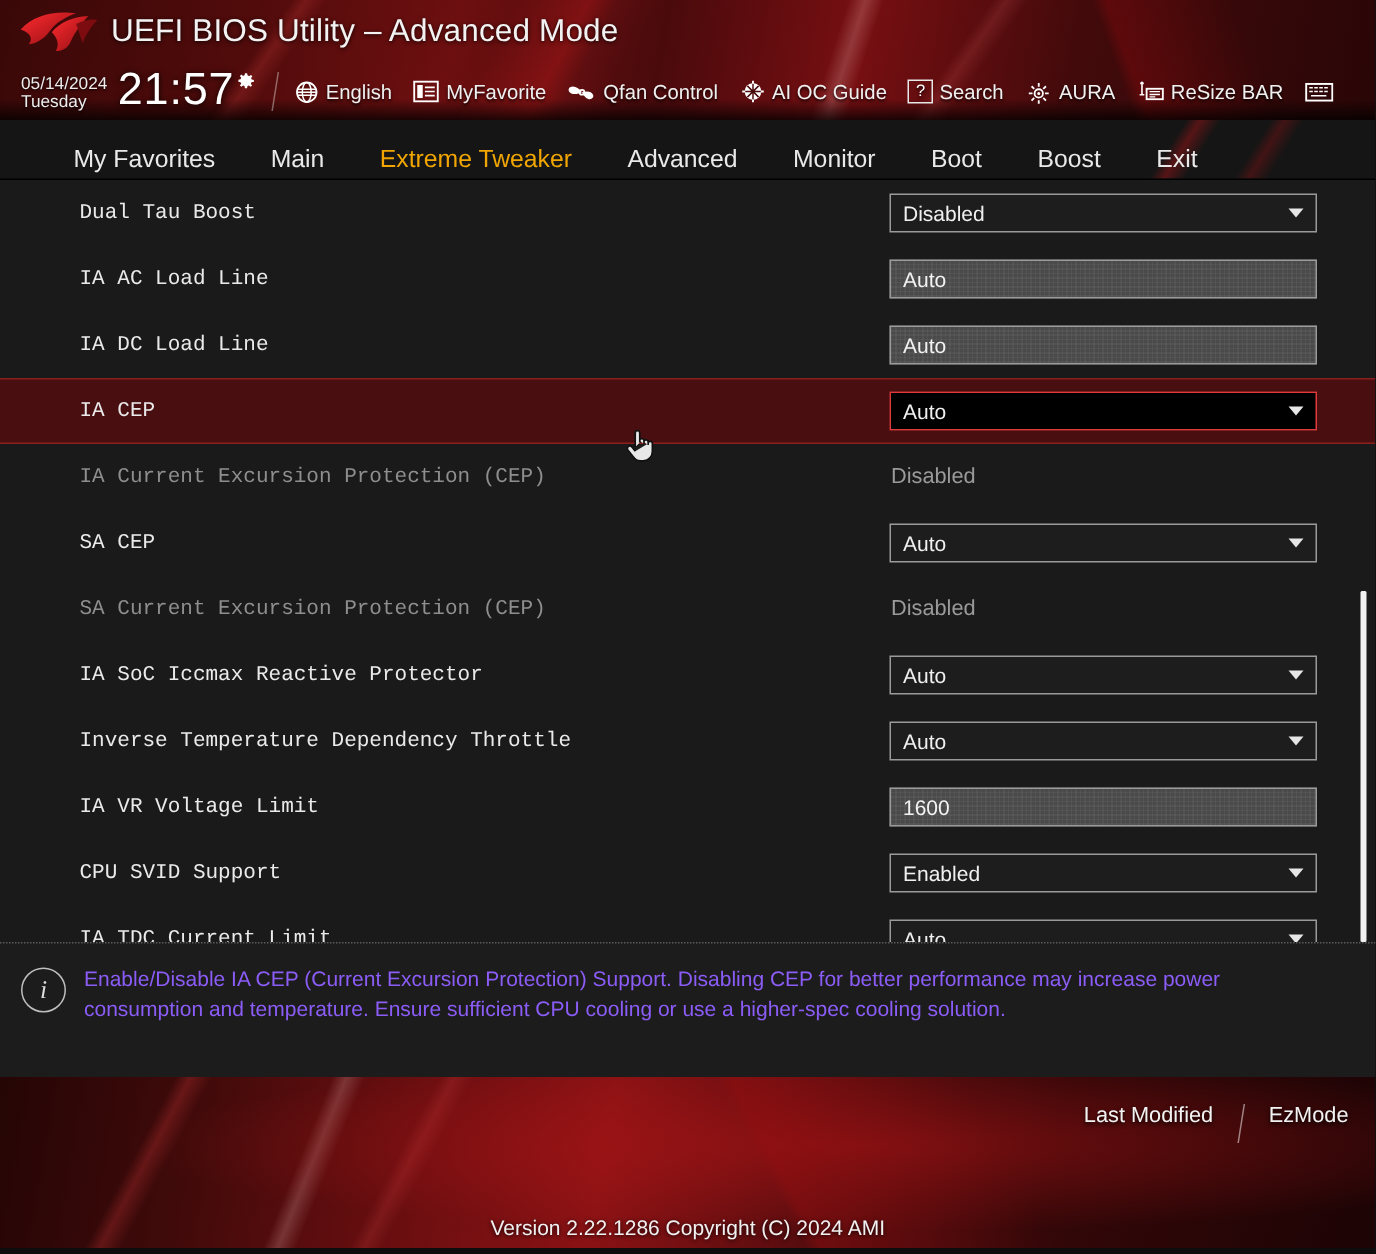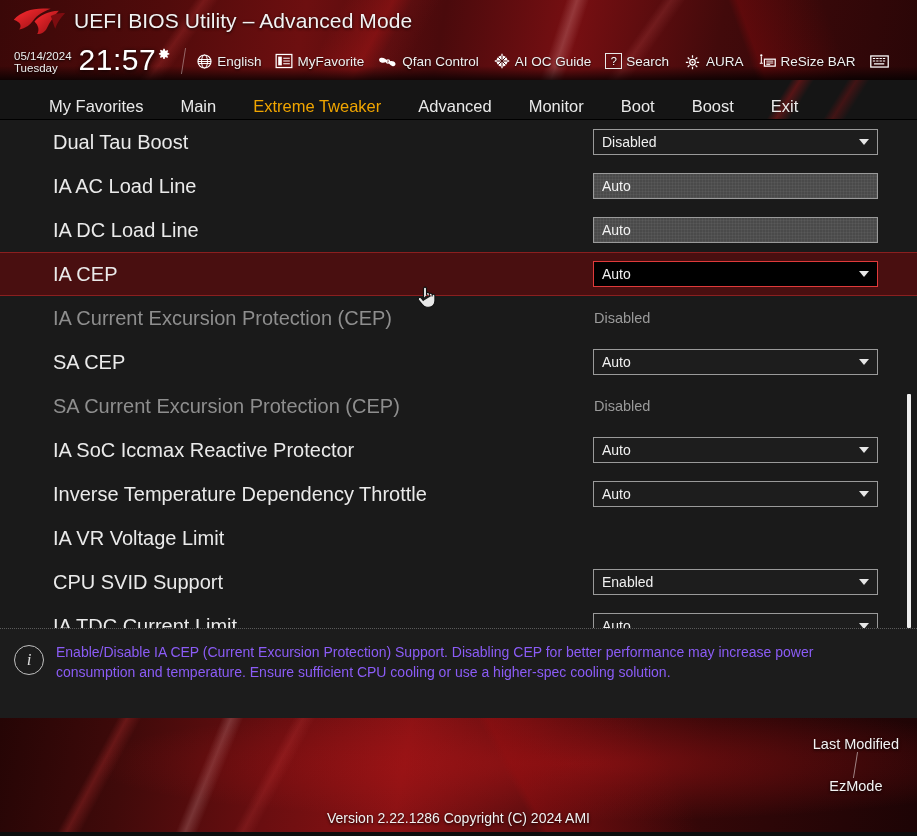--- a/index.html
+++ b/index.html
@@ -175,24 +175,25 @@
     padding-left: 53px;
     padding-right: 39px;
   }
   .row.highlight {
     background: #490f10;
     border-top: 1px solid #8b1f1f;
     border-bottom: 1px solid #8b1f1f;
   }
   .row-label {
     color: #eaeaea;
-    font-size: 20px;
+    font-size: 14px;
     flex: 1 1 auto;
     white-space: nowrap;
     overflow: hidden;
+    font-family: Liberation Mono, monospace;
   }
   .row.disabled .row-label { color: #8e8e8e; }
 
   .row-value { flex: none; width: 325px; display: flex; padding-left: 40px; }
 
   
   .ctrl-select {
     width: 100%;
     height: 26px;
     background: #1d1d1d;
@@ -310,23 +311,22 @@
     background:
       linear-gradient(118deg, transparent 12%, rgba(255,70,70,0.22) 13%, transparent 14.5%),
       linear-gradient(118deg, transparent 30%, rgba(255,90,90,0.14) 31%, transparent 32.3%),
       linear-gradient(62deg, transparent 55%, rgba(150,14,16,0.4) 56%, transparent 72%),
       radial-gradient(ellipse at 62% 40%, rgba(190,22,24,0.45) 0%, rgba(0,0,0,0) 60%);
     pointer-events: none;
   }
   .footer-links {
     position: absolute;
     right: 0; top: 18px;
-    display: flex; align-items: center;
+    display: flex; 
     z-index: 3;
-    flex-direction: column;
   }
   .footer-link {
     color: #f2f2f2;
     font-size: 14.5px;
     padding: 0 18px;
     cursor: pointer;
     white-space: nowrap;
     text-shadow: 0 1px 3px rgba(0,0,0,0.9);
   }
   .footer-sep {
@@ -543,20 +543,25 @@
       <div class="row-value">
         <div class="ctrl-select">
           <span>Auto</span>
           <span class="chev"></span>
         </div>
       </div>
     </div>
 
     <div class="row">
       <div class="row-label">IA VR Voltage Limit</div>
+      <div class="row-value">
+        <div class="ctrl-input">
+          <span>1600</span>
+        </div>
+      </div>
     </div>
 
     <div class="row">
       <div class="row-label">CPU SVID Support</div>
       <div class="row-value">
         <div class="ctrl-select">
           <span>Enabled</span>
           <span class="chev"></span>
         </div>
       </div>

